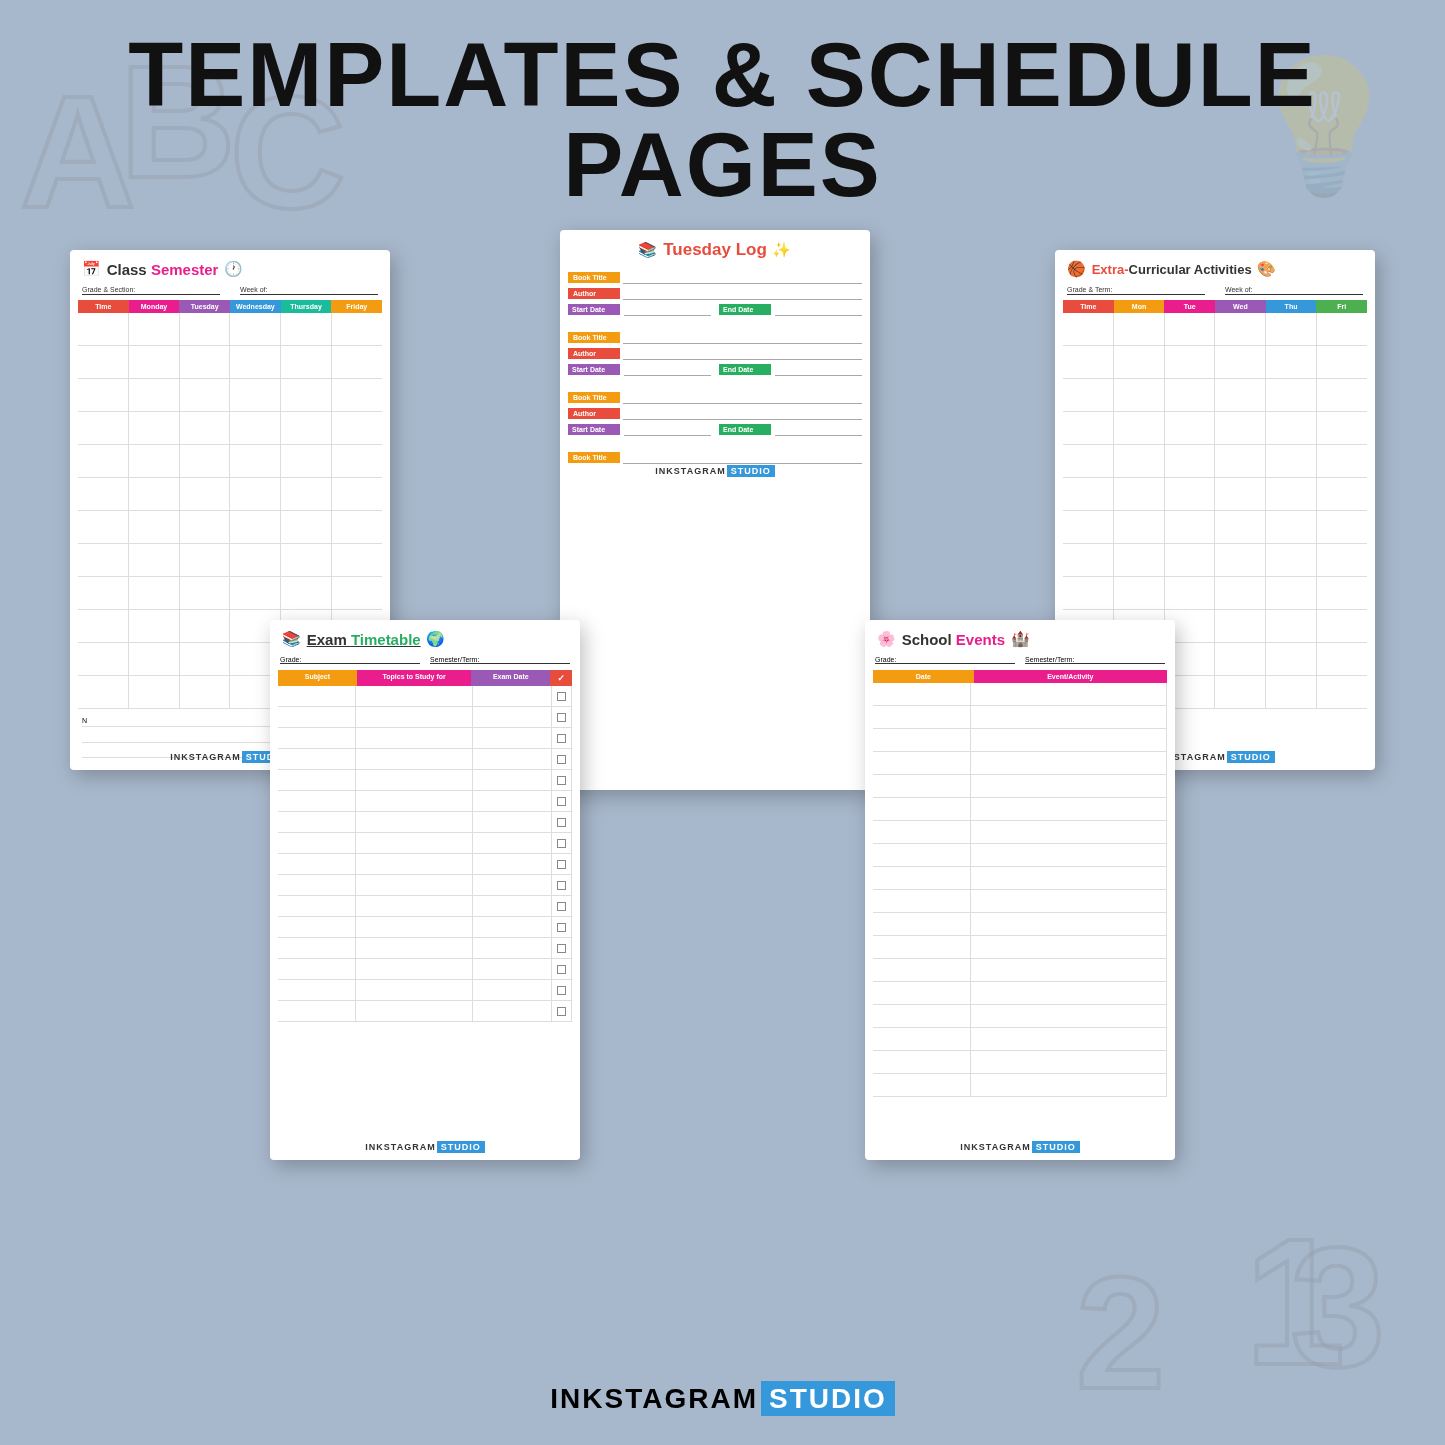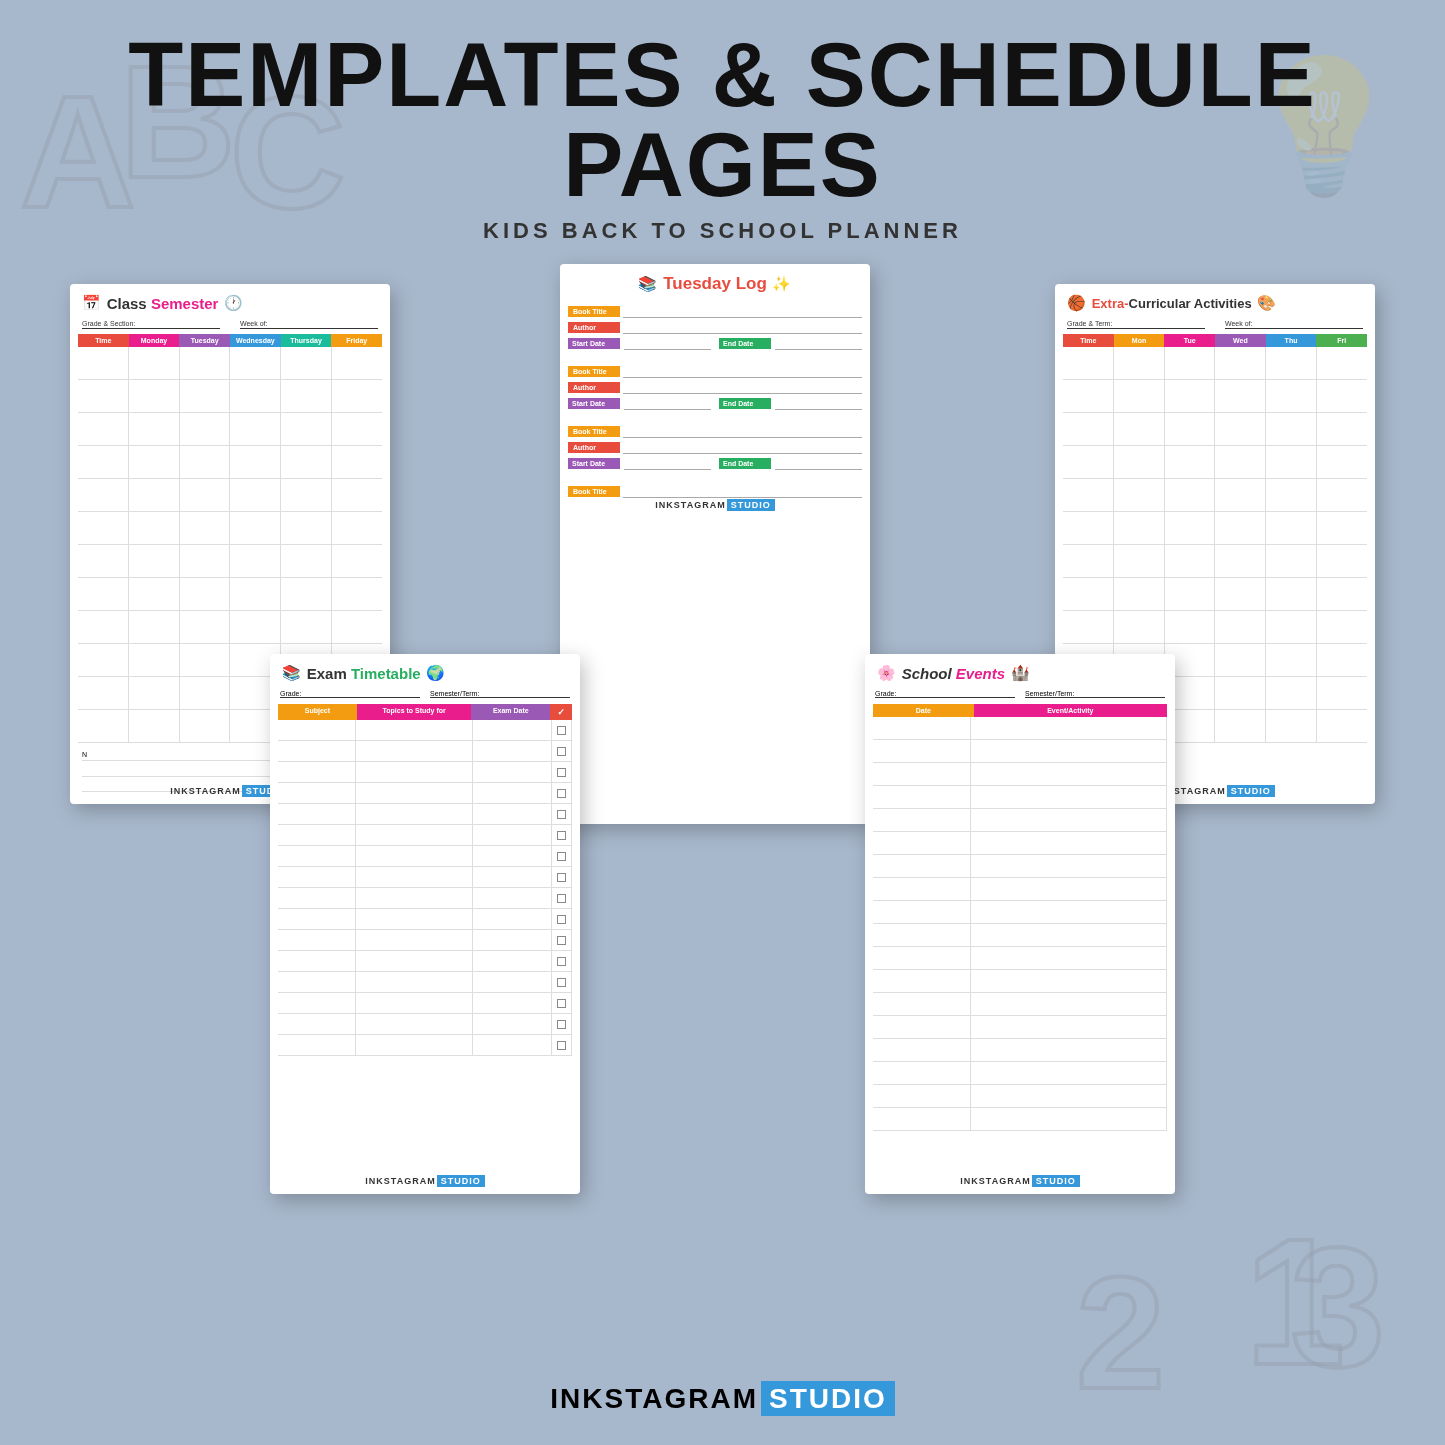--- a/index.html
+++ b/index.html
@@ -382,21 +382,20 @@
 <div class="bg-letter bg-b">B</div>
 <div class="bg-letter bg-c">C</div>
 <div class="bg-bulb" style="color:transparent; -webkit-text-stroke:3px rgba(150,160,175,0.5); font-size:130px;">💡</div>
 <div class="bg-letter bg-1">1</div>
 <div class="bg-letter bg-2" style="bottom:20px; right:280px; top:auto;">2</div>
 <div class="bg-letter bg-3" style="bottom:40px; right:60px; top:auto; font-size:170px;">3</div>
 
 <div class="header">
   <div class="main-title">TEMPLATES &amp; SCHEDULE</div>
   <div class="main-title">PAGES</div>
-  <div class="sub-title">KIDS BACK TO SCHOOL PLANNER</div>
 </div>
 
 <div class="pages-area">
 
   <div class="page-card card-class">
     <div class="page-header">
       <span>📅</span>
       <span style="color:#333;">Class <span style="color:#e91e8c;">Semester</span></span>
       <span>🕐</span>
     </div>
@@ -712,21 +711,21 @@
         </div>
     </div>
     <div class="page-footer">
       <span>INKSTAGRAM</span><span class="footer-studio">STUDIO</span>
     </div>
   </div>
 
   <div class="page-card card-exam">
     <div class="page-header">
       <span>📚</span>
-      <span style="color:#333;">Exam <span style="color:#27ae60;">Timetable</span></span>
+      <span style="color:#333;text-decoration:underline;">Exam <span style="color:#27ae60;">Timetable</span></span>
       <span>🌍</span>
     </div>
     <div class="exam-sub-header">
       <span>Grade:</span>
       <span>Semester/Term:</span>
     </div>
     <div class="exam-grid-header">
       <div class="exam-col-subject">Subject</div>
       <div class="exam-col-topics">Topics to Study for</div>
       <div class="exam-col-date">Exam Date</div>
@@ -863,21 +862,21 @@
       </div>
 
     <div class="page-footer">
       <span>INKSTAGRAM</span><span class="footer-studio">STUDIO</span>
     </div>
   </div>
 
   <div class="page-card card-events">
     <div class="page-header">
       <span>🌸</span>
-      <span style="color:#333;font-style:italic;">School <span style="color:#e91e8c;">Events</span></span>
+      <span style="color:#333;">School <span style="color:#e91e8c;">Events</span></span>
       <span>🏰</span>
     </div>
     <div class="exam-sub-header">
       <span>Grade:</span>
       <span>Semester/Term:</span>
     </div>
     <div class="events-grid-header">
       <div class="events-col-date">Date</div>
       <div class="events-col-event">Event/Activity</div>
     </div>

